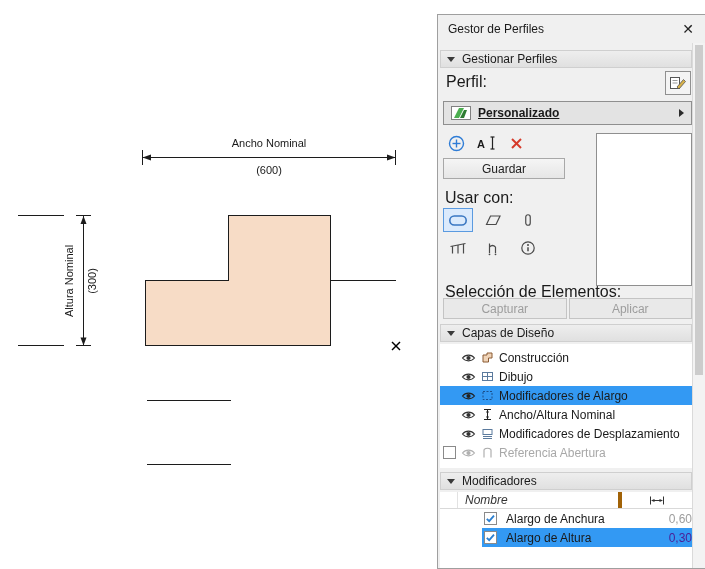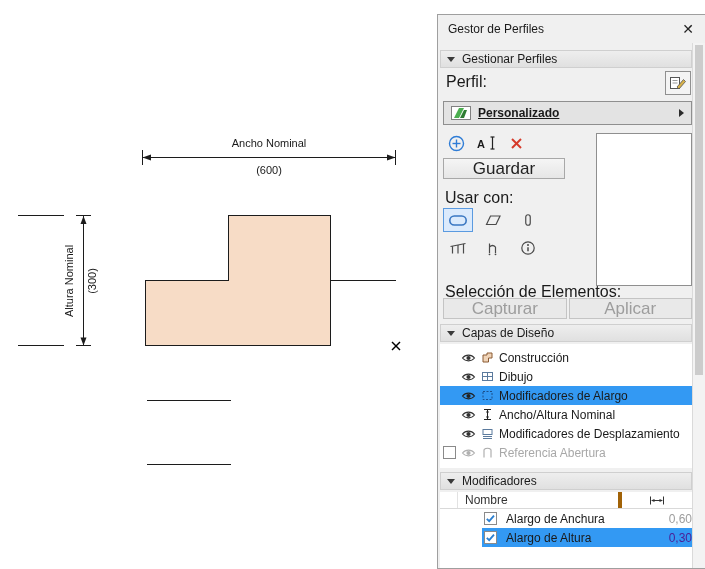--- a/index.html
+++ b/index.html
@@ -36,21 +36,21 @@
 
   .dropdown{position:absolute;left:5px;top:86px;width:249px;height:24px;background:#e3e3e3;
             border:1px solid #8f8f8f;display:flex;align-items:center;gap:7px;padding:0 7px;text-decoration:underline;}
   .dropdown .txt{font-weight:bold;}
   .dd-arrow{margin-left:auto;width:0;height:0;border-top:4px solid transparent;
             border-bottom:4px solid transparent;border-left:5px solid #2b2b2b;}
 
   .mini-toolbar{position:absolute;left:8px;top:119px;display:flex;gap:9px;align-items:center;}
   .tool{width:21px;height:18px;display:flex;align-items:center;justify-content:center;cursor:pointer;}
 
-  .btn{background:linear-gradient(#f5f5f5,#e6e6e6);border:1px solid #a8a8a8;font-size:17px;color:#222;
+  .btn{background:linear-gradient(#f5f5f5,#e6e6e6);border:1px solid #a8a8a8;font-size:12px;color:#222;
        display:flex;align-items:center;justify-content:center;cursor:pointer;}
   .btn.disabled{background:#e9e9e9;border-color:#c4c4c4;color:#9d9d9d;}
   .guardar{position:absolute;left:5px;top:143px;width:122px;height:21px;}
 
   .preview{position:absolute;left:158px;top:118px;width:96px;height:153px;background:#fff;
            border:1px solid #8f8f8f;}
 
   .usewith{position:absolute;left:5px;top:193px;display:grid;grid-template-columns:repeat(3,30px);
            grid-auto-rows:24px;gap:4px 5px;}
   .uw{display:flex;align-items:center;justify-content:center;border:1px solid transparent;cursor:pointer;}
@@ -62,21 +62,21 @@
   .layers{position:absolute;left:2px;top:329px;width:252px;height:124px;background:#fff;padding-top:4px;text-align:center;}
   .lrow{height:19px;display:flex;align-items:center;cursor:pointer;}
   .lrow.sel{background:#3399f3;}
   .c-cb,.c-eye,.c-ic{width:19px;display:flex;align-items:center;justify-content:center;flex:0 0 19px;}
   .c-lbl{padding-left:2px;white-space:nowrap;}
   .lrow.dis .c-lbl{color:#a8a8a8;}
 
   .mods{position:absolute;left:2px;top:477px;width:252px;height:76px;background:#fff;}
   .mhdr{height:17px;display:flex;align-items:center;border-bottom:1px solid #d9d9d9;color:#333;}
   .h-cb{width:18px;height:100%;border-right:1px solid #e2e2e2;}
-  .h-name{width:164px;height:100%;border-right:4px solid #a16207;padding-left:7px;display:flex;align-items:center;}
+  .h-name{width:164px;height:100%;border-right:4px solid #a16207;padding-left:7px;display:flex;align-items:center;font-style:italic;}
   .h-val{flex:1;height:100%;display:flex;align-items:center;justify-content:center;}
   .mrow{height:19px;display:flex;align-items:center;cursor:pointer;margin-left:42px;}
   .m-cb{width:18px;display:flex;align-items:center;justify-content:center;}
   .m-name{width:164px;padding-left:7px;white-space:nowrap;}
   .m-val{flex:1;padding-left:14px;color:#9d9d9d;}
   .mrow.sel{background:#3399f3;}
   .mrow.sel .m-val{color:#4c1d95;}
 
   .scroll{position:absolute;right:0;top:28px;bottom:0;width:13px;background:#f3f3f3;
           border-left:1px solid #dadada;}

